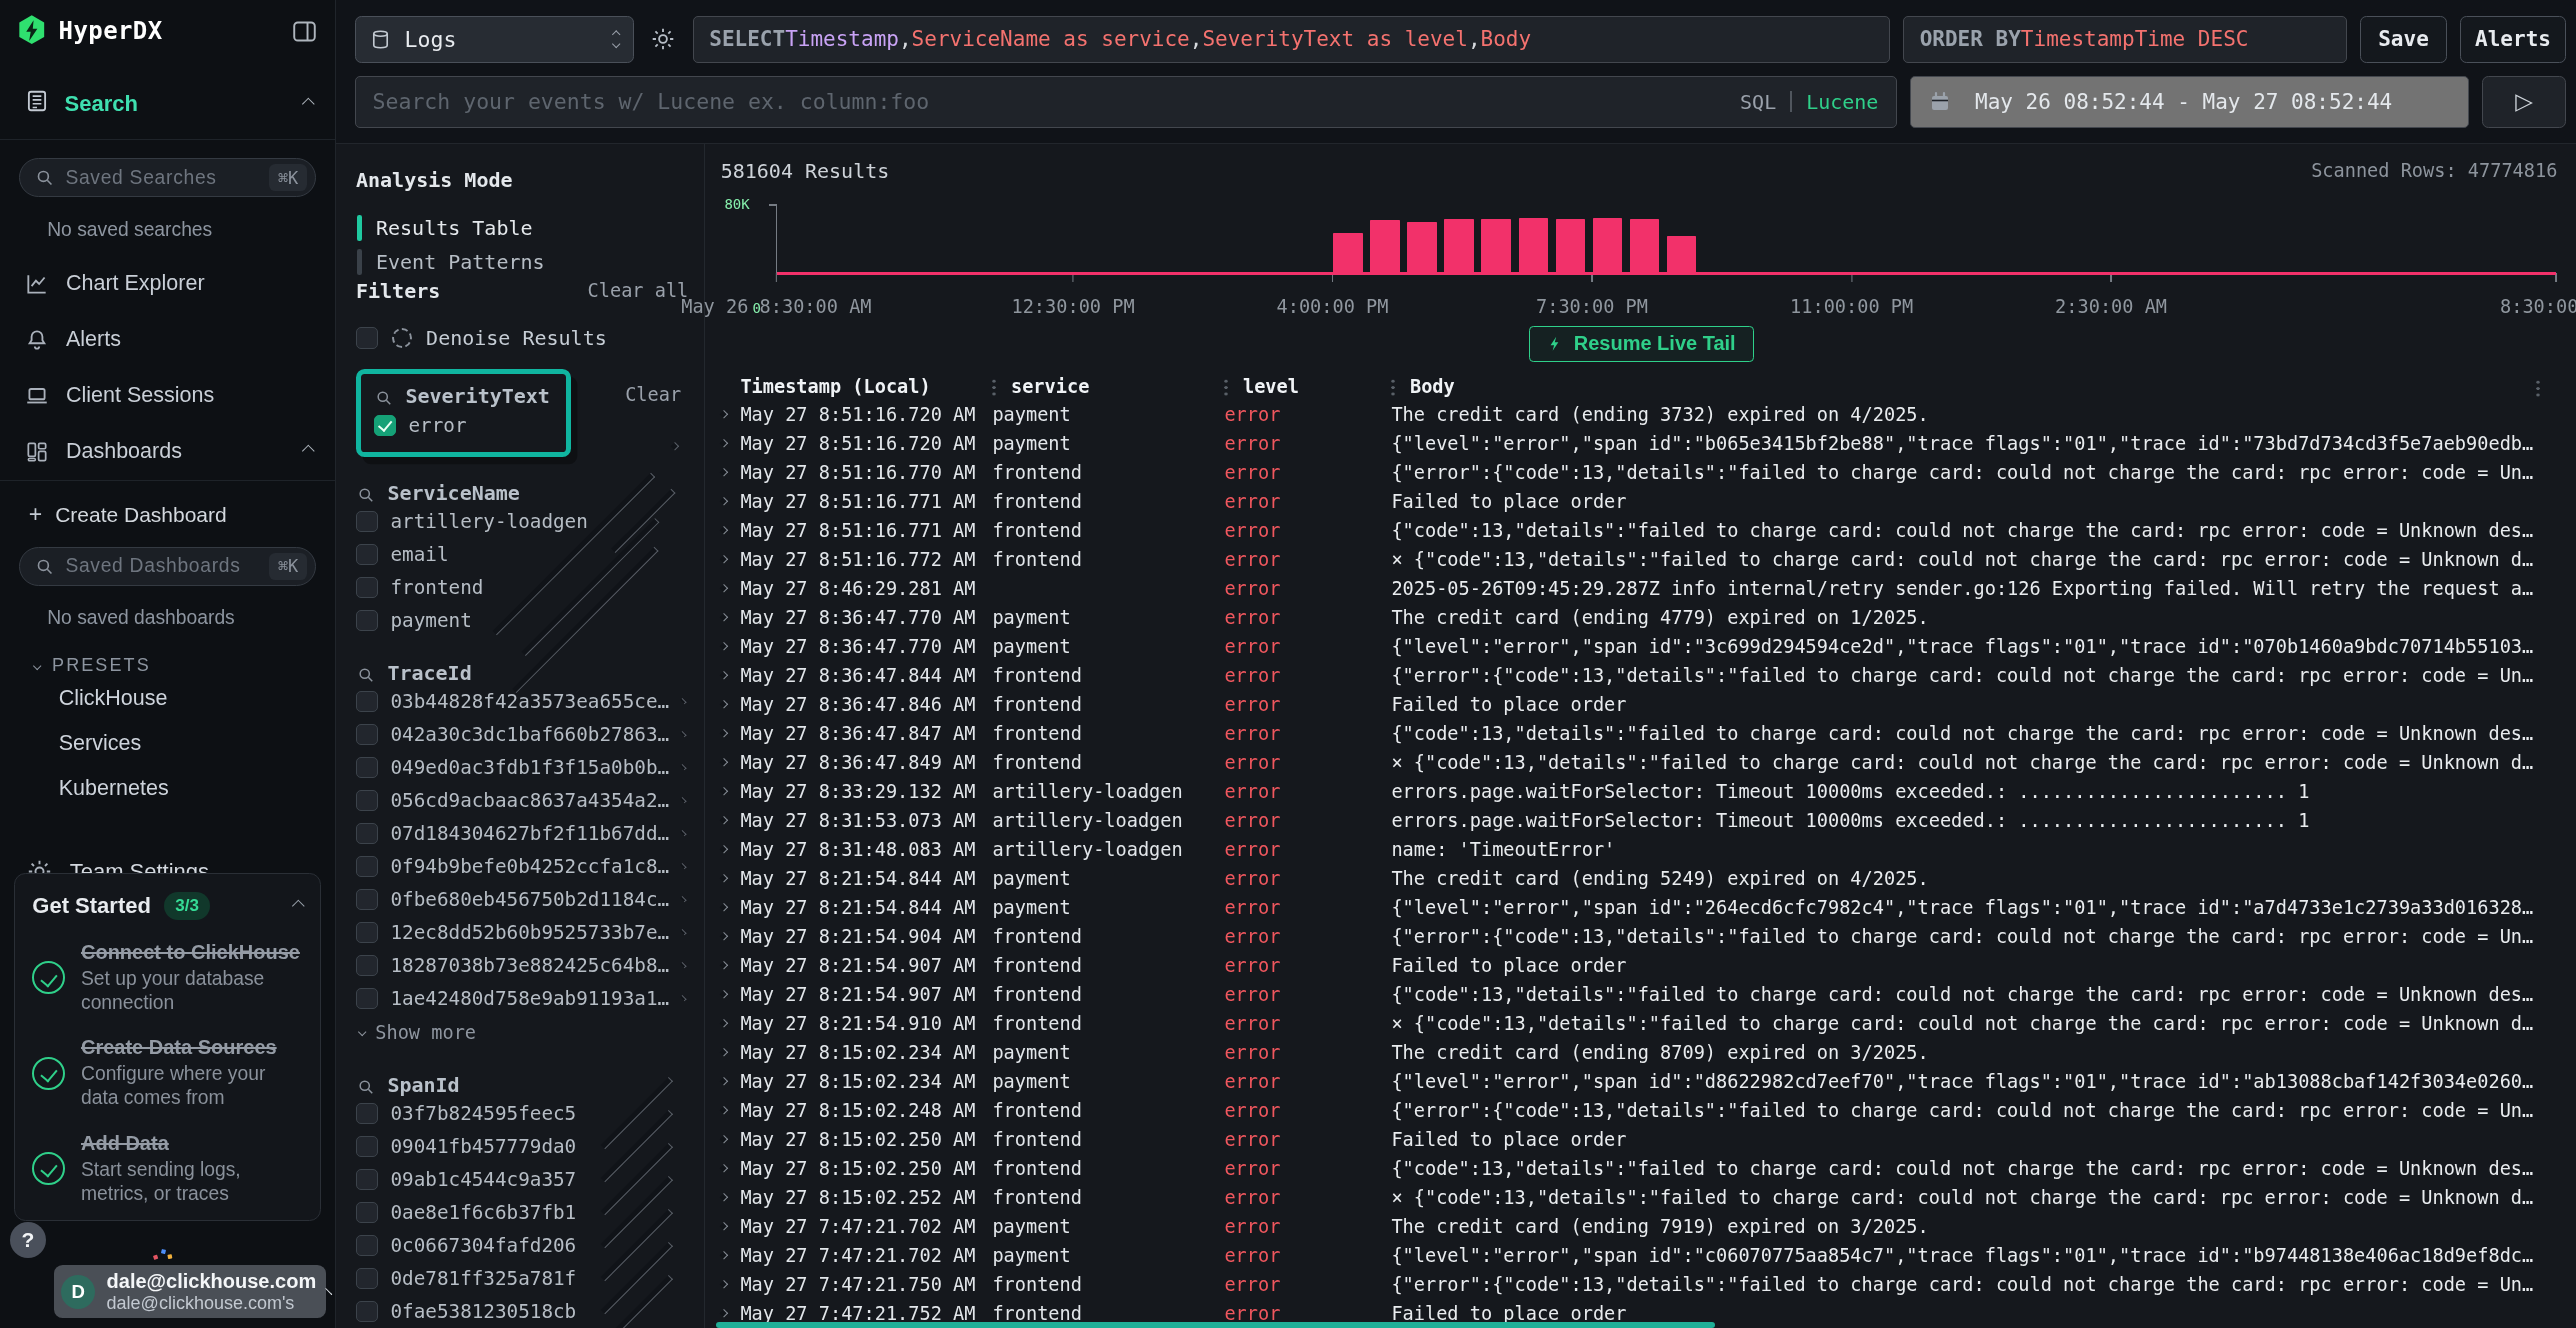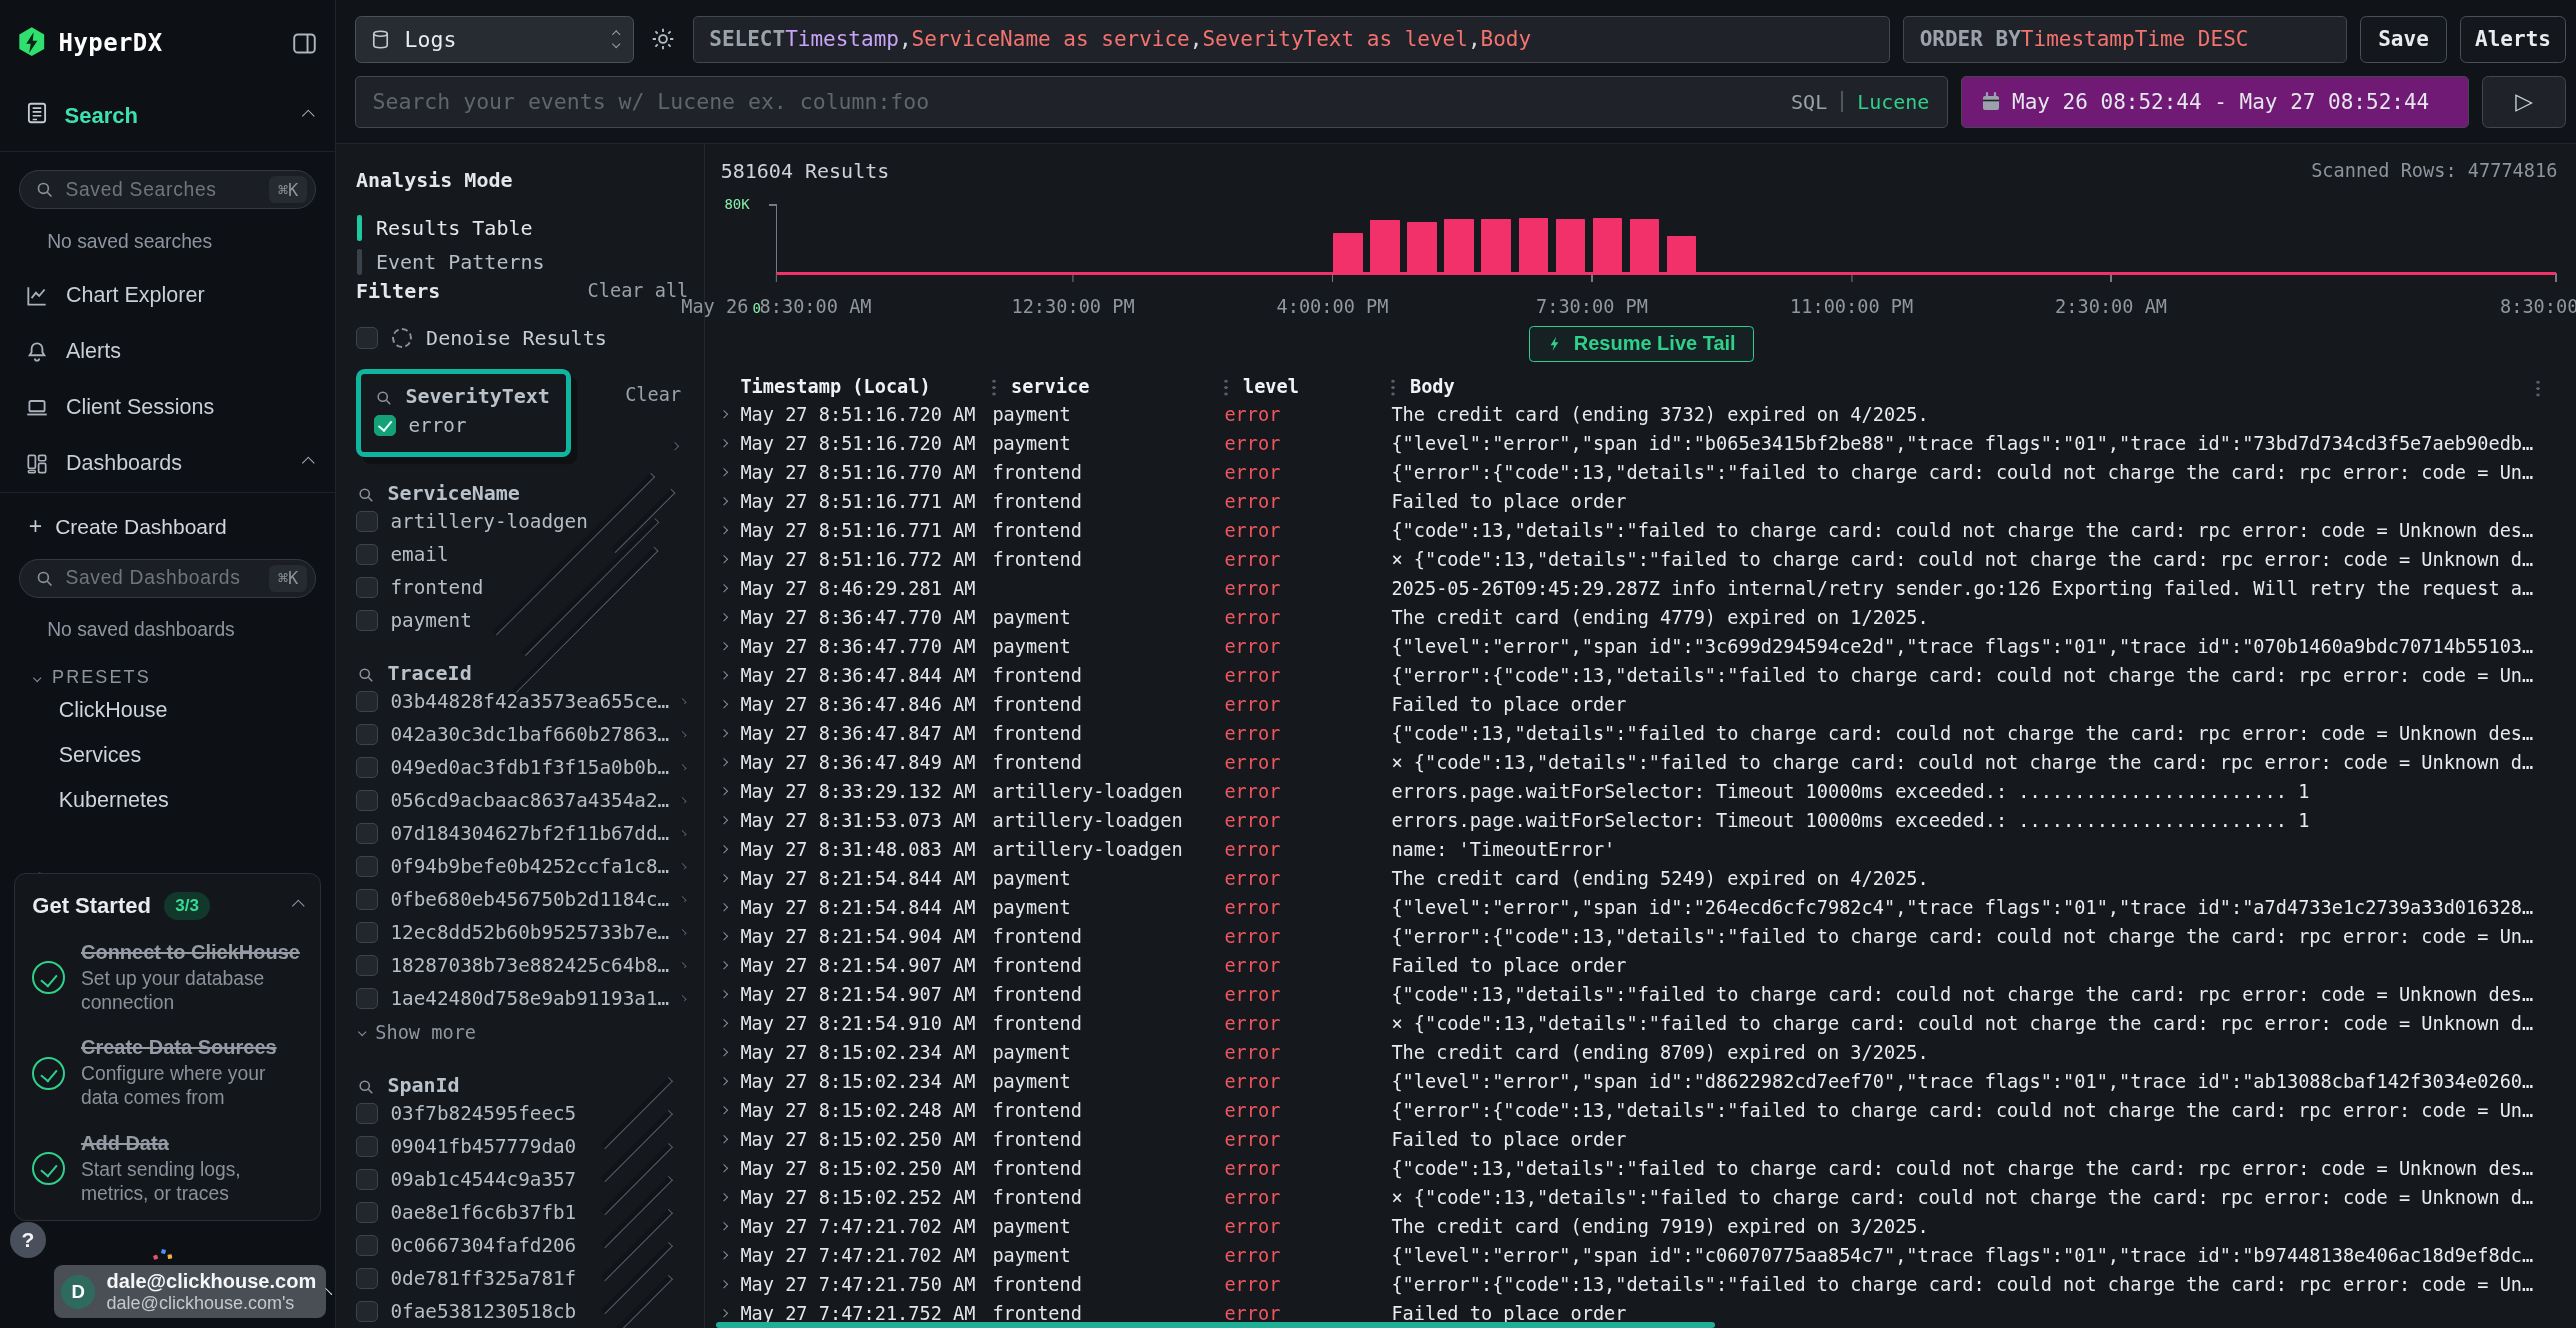--- a/index.html
+++ b/index.html
@@ -10,21 +10,21 @@
 
   
   .chev{display:inline-block;width:8.6px;height:8.6px;border-right:1.8px solid currentColor;border-bottom:1.8px solid currentColor;flex:none}
   .chev.right{transform:rotate(-45deg)}
   .chev.down{transform:rotate(45deg)}
   .chev.up{transform:rotate(-135deg)}
   .chev.sm{width:6.4px;height:6.4px;border-width:1.4px}
 
   
   .sidebar{width:336px;min-width:336px;background:#0d1014;border-right:0.7px solid #20252b;position:relative;padding:0 15.7px}
-  .logo-row{display:flex;align-items:center;padding-top:26px}
+  .logo-row{display:flex;align-items:center;padding-top:14px}
   .logo{display:flex;align-items:center;gap:11.4px;cursor:pointer}
   .logo-text{font-size:24px;font-weight:700;letter-spacing:0.4px;color:#fff;font-family:"DejaVu Sans Mono",monospace}
   .panel-toggle{margin-left:auto;color:#aeb5bd;display:flex}
   .nav-search{display:flex;align-items:center;gap:14.3px;margin-top:40px;padding:0 7.2px 18.6px 8.6px;color:#3fe0b0;font-size:22px;font-weight:700;cursor:pointer}
   .nav-search .licon{color:#c3cad3}
   .nav-search .chev{margin-left:auto;color:#aeb5bd}
   .side-divider{border-top:0.7px solid #1e2329;margin:0 -15.7px}
   .pill{display:flex;align-items:center;gap:10px;margin:18.6px 2.9px 0;height:39px;border:1.4px solid #343a42;background:#1b1f25;border-radius:20px;padding:0 8.6px 0 14.3px}
   .pill input{flex:1;min-width:0;background:transparent;border:none;outline:none;color:#bfc6cf;font-size:19.3px;letter-spacing:0.7px;font-family:"Liberation Sans",sans-serif}
   .pill input::placeholder{color:#6e757f}
@@ -78,21 +78,21 @@
   .tbtn{border:1.4px solid #4a5059;background:#14181d;border-radius:6.4px;color:#e8ebef;font-size:21px;font-weight:700;font-family:"DejaVu Sans Mono",monospace;display:flex;align-items:center;justify-content:center;cursor:pointer}
   .save{width:87px}
   .alerts{width:106px}
   .search-wrap{position:relative;flex:1;min-width:0}
   .search-wrap input{width:100%;height:100%;background:#1f2329;border:1.4px solid #43474e;border-radius:5px;padding:0 229px 0 17px;font-size:21.5px;color:#dfe3e8;font-family:"DejaVu Sans Mono",monospace;outline:none}
   .search-wrap input::placeholder{color:#5e656e}
   .lang-toggle{position:absolute;right:18.6px;top:50%;transform:translateY(-50%);display:flex;align-items:center;gap:14.3px;font-size:20px;font-family:"DejaVu Sans Mono",monospace}
   .lang-sql{color:#9aa1ab;cursor:pointer}
   .vbar{width:1.4px;height:21.5px;background:#50565e}
   .lang-lucene{color:#2fd08a;cursor:pointer}
-  .daterange{width:508px;background:#701a75;border:1.4px solid #43474e;border-radius:5px;display:flex;align-items:center;gap:9px;padding:0 17px;cursor:pointer}
+  .daterange{width:559px;background:#737373;border:1.4px solid #43474e;border-radius:5px;display:flex;align-items:center;gap:23px;padding:0 17px;cursor:pointer}
   .date-text{font-size:21px;color:#e4e8ec;font-family:"DejaVu Sans Mono",monospace;white-space:nowrap}
   .run-btn{width:84px;border:1.4px solid #43474e;background:#1f2329;border-radius:6.4px;color:#ced4da;font-size:23px;display:flex;align-items:center;justify-content:center;cursor:pointer}
 
   
   .content{flex:1;display:flex;border-top:0.7px solid #22262c;background:#15181d;min-height:0}
 
   
   .filters{width:369px;min-width:369px;border-right:0.7px solid #23282e;padding:24px 15.7px 0 20px;overflow:hidden;position:relative;font-family:"DejaVu Sans Mono",monospace}
   .f-section-title{font-size:20px;font-weight:700;color:#e4e8ec}
   .mode-tabs{margin-top:18.6px}

